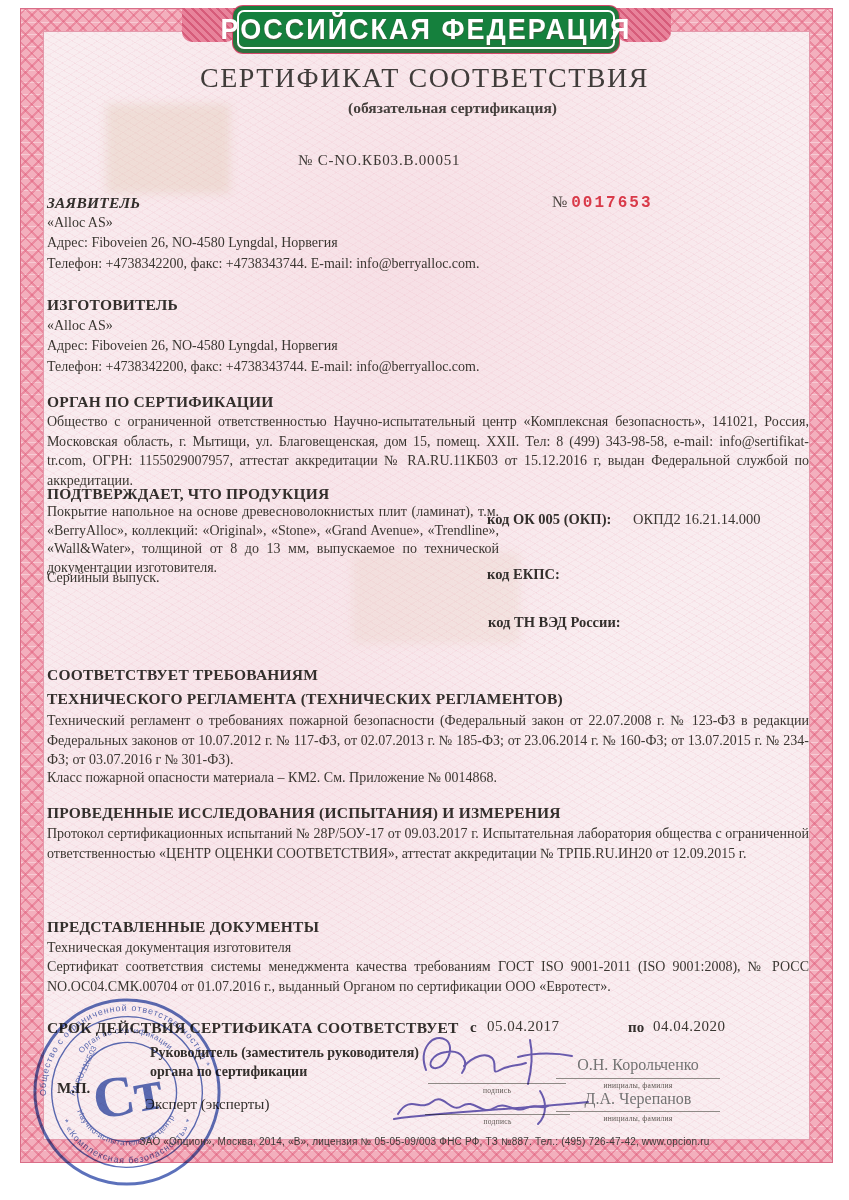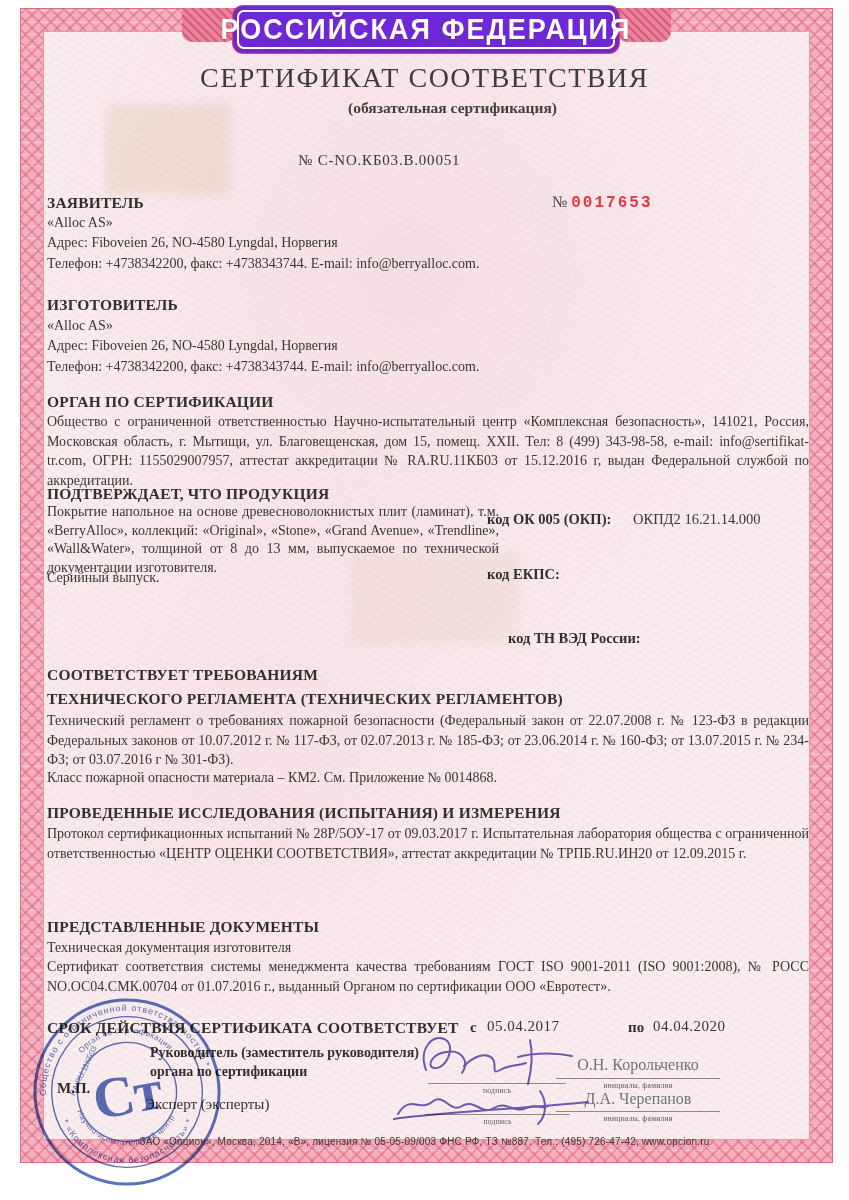--- a/index.html
+++ b/index.html
@@ -20,21 +20,21 @@
           repeating-linear-gradient(30deg, rgba(233,163,181,.13) 0 1px, rgba(233,163,181,0) 1px 6px),
           repeating-linear-gradient(-32deg, rgba(233,163,181,.11) 0 1px, rgba(233,163,181,0) 1px 7px),
           #f9edf0;
         box-shadow: inset 0 0 0 1px #e39aac;}
   .corner-orn{position:absolute;top:8px;width:54px;height:34px;
         background:
           repeating-linear-gradient(45deg, rgba(200,60,95,.55) 0 2px, rgba(200,60,95,0) 2px 6px),
           #e8839b;
         border-radius:0 0 10px 10px;}
   
-  .banner{position:absolute;left:233px;top:6px;width:386px;height:47px;background:#6d28d9;
+  .banner{position:absolute;left:233px;top:6px;width:386px;height:47px;background:#15803d;
         border-radius:10px;box-shadow:0 0 0 1px #d4486a, inset 0 -4px 8px rgba(180,40,70,.25);}
   .banner-in{position:absolute;inset:4px;border:2px solid #ffffff;border-radius:7px;
         display:flex;align-items:center;justify-content:center;}
   .banner-text{font-family:"Liberation Sans",sans-serif;font-weight:700;font-size:27px;
         color:#ffffff;letter-spacing:2px;transform:scaleY(1.08);white-space:nowrap;
         text-shadow:0 1px 1px rgba(150,30,60,.4);}
   
   .abs{position:absolute;}
   .title{width:100%;text-align:center;font-size:28px;letter-spacing:1.5px;color:#403c3a;}
   .subtitle{width:100%;text-align:center;font-size:15.5px;font-weight:700;color:#443f3c;}
@@ -78,41 +78,41 @@
   <div class="banner">
     <div class="banner-in">
       <span class="banner-text">РОССИЙСКАЯ ФЕДЕРАЦИЯ</span>
     </div>
   </div>
 
   <div class="abs title" style="top:62px;">СЕРТИФИКАТ СООТВЕТСТВИЯ</div>
   <div class="abs subtitle" style="top:99px;padding-left:28px;">(обязательная сертификация)</div>
   <div class="abs certnum" style="left:298px;top:152px;">№ С-NO.КБ03.В.00051</div>
 
-  <div class="abs hdr" style="left:47px;top:194px;">ЗАЯВИТЕЛЬ</div>
+  <div class="abs hdr" style="left:47px;top:194px;font-style:italic;">ЗАЯВИТЕЛЬ</div>
   <div class="abs serial" style="left:552px;top:193px;"><span class="no">№ </span><span>0017653</span></div>
   <div class="abs txt" style="left:47px;top:213px;">«Alloc AS»</div>
   <div class="abs txt" style="left:47px;top:233px;">Адрес: Fiboveien 26, NO-4580  Lyngdal, Норвегия</div>
   <div class="abs txt" style="left:47px;top:254px;">Телефон: +4738342200, факс: +4738343744.  E-mail: info@berryalloc.com.</div>
 
   <div class="abs hdr" style="left:47px;top:296px;">ИЗГОТОВИТЕЛЬ</div>
   <div class="abs txt" style="left:47px;top:316px;">«Alloc AS»</div>
   <div class="abs txt" style="left:47px;top:336px;">Адрес: Fiboveien 26, NO-4580  Lyngdal, Норвегия</div>
   <div class="abs txt" style="left:47px;top:357px;">Телефон: +4738342200, факс: +4738343744.  E-mail: info@berryalloc.com.</div>
 
   <div class="abs hdr" style="left:47px;top:393px;">ОРГАН ПО СЕРТИФИКАЦИИ</div>
   <div class="abs par" style="left:47px;top:412px;width:762px;">Общество с ограниченной ответственностью Научно-испытательный центр «Комплексная безопасность», 141021, Россия, Московская область, г. Мытищи, ул. Благовещенская, дом 15, помещ. XXII. Тел: 8 (499) 343-98-58, e-mail: info@sertifikat-tr.com, ОГРН: 1155029007957, аттестат аккредитации № RA.RU.11КБ03 от 15.12.2016 г, выдан Федеральной службой по аккредитации.</div>
 
   <div class="abs hdr" style="left:47px;top:485px;">ПОДТВЕРЖДАЕТ, ЧТО ПРОДУКЦИЯ</div>
   <div class="abs par" style="left:47px;top:503px;width:452px;line-height:18.5px;">Покрытие напольное на основе древесноволокнистых плит (ламинат), т.м. «BerryAlloc», коллекций: «Original», «Stone», «Grand Avenue», «Trendline», «Wall&amp;Water», толщиной от 8 до 13 мм, выпускаемое по технической документации изготовителя.</div>
   <div class="abs txt" style="left:47px;top:568px;">Серийный выпуск.</div>
   <div class="abs codelbl" style="left:487px;top:511px;">код ОК 005 (ОКП):</div>
   <div class="abs codeval" style="left:633px;top:511px;">ОКПД2 16.21.14.000</div>
   <div class="abs codelbl" style="left:487px;top:566px;">код ЕКПС:</div>
-  <div class="abs codelbl" style="left:488px;top:630px;margin-left:20px;">код ТН ВЭД России:</div>
+  <div class="abs codelbl" style="left:488px;top:614px;">код ТН ВЭД России:</div>
 
   <div class="abs hdr" style="left:47px;top:666px;">СООТВЕТСТВУЕТ ТРЕБОВАНИЯМ</div>
   <div class="abs hdr" style="left:47px;top:690px;">ТЕХНИЧЕСКОГО РЕГЛАМЕНТА (ТЕХНИЧЕСКИХ РЕГЛАМЕНТОВ)</div>
   <div class="abs par" style="left:47px;top:711px;width:762px;">Технический регламент о требованиях пожарной безопасности (Федеральный закон от 22.07.2008 г. № 123-ФЗ в редакции Федеральных законов от 10.07.2012 г.  № 117-ФЗ, от 02.07.2013 г. № 185-ФЗ; от 23.06.2014 г. № 160-ФЗ; от 13.07.2015 г. № 234-ФЗ; от 03.07.2016 г № 301-ФЗ).</div>
   <div class="abs txt" style="left:47px;top:768px;">Класс пожарной опасности материала  – КМ2. См. Приложение № 0014868.</div>
 
   <div class="abs hdr" style="left:47px;top:804px;">ПРОВЕДЕННЫЕ ИССЛЕДОВАНИЯ (ИСПЫТАНИЯ) И ИЗМЕРЕНИЯ</div>
   <div class="abs par" style="left:47px;top:824px;width:762px;">Протокол сертификационных испытаний № 28Р/5ОУ-17 от 09.03.2017 г. Испытательная лаборатория общества с ограниченной ответственностью  «ЦЕНТР ОЦЕНКИ СООТВЕТСТВИЯ», аттестат аккредитации № ТРПБ.RU.ИН20 от 12.09.2015 г.</div>
 
   <div class="abs hdr" style="left:47px;top:918px;">ПРЕДСТАВЛЕННЫЕ ДОКУМЕНТЫ</div>

